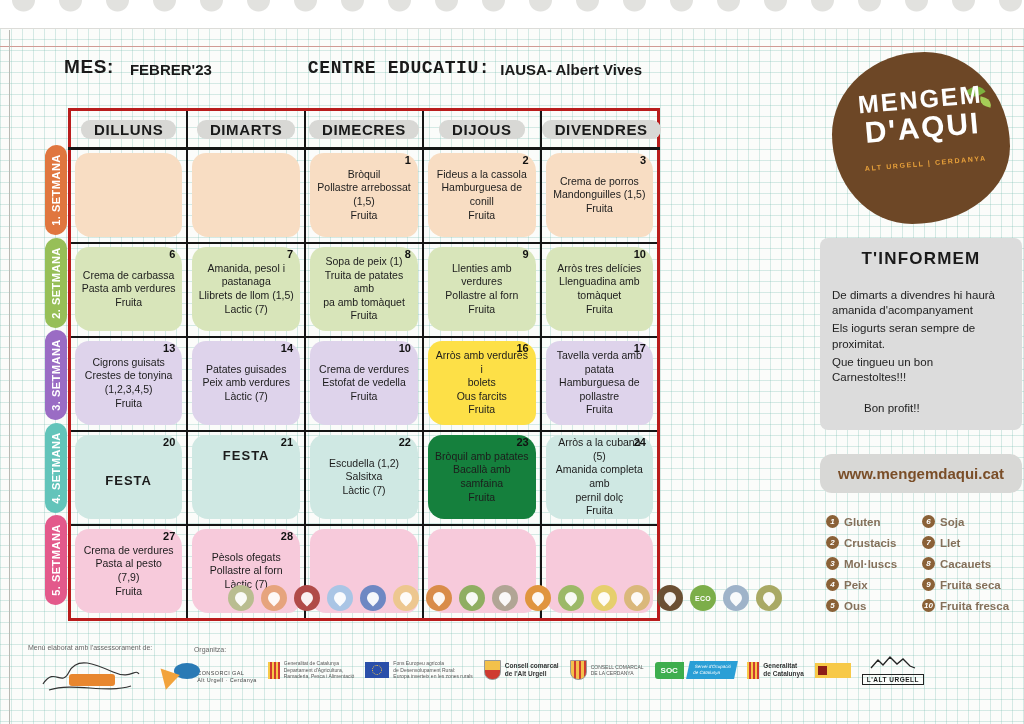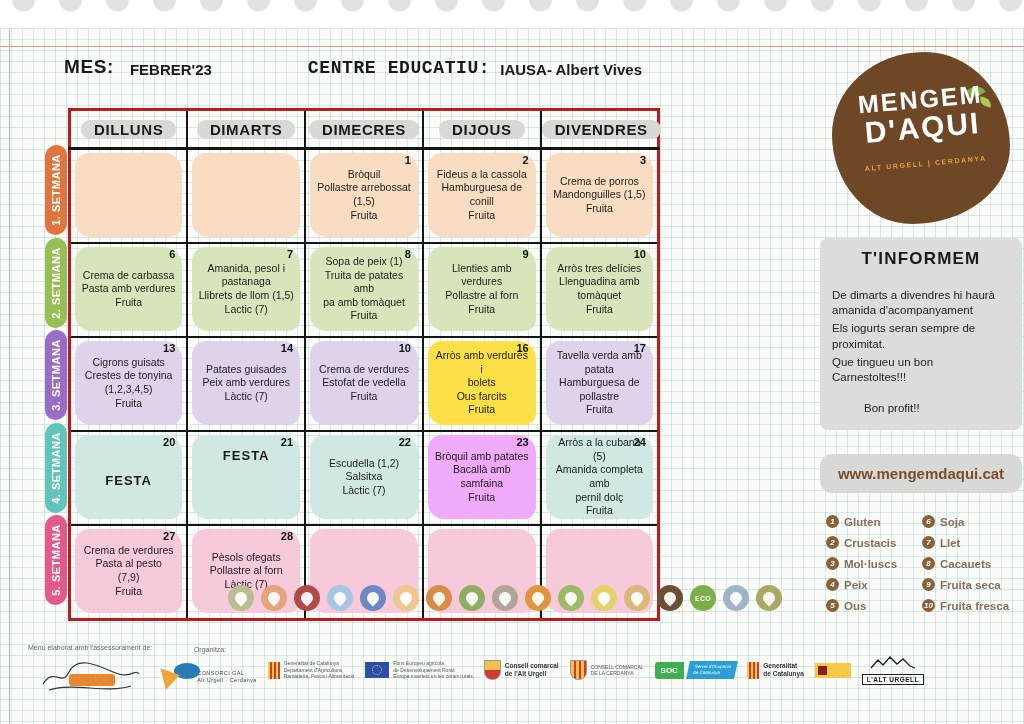--- a/index.html
+++ b/index.html
@@ -309,21 +309,21 @@
               <div class="blob" style="background: rgb(207, 232, 227);">
                 <span class="daynum">22</span>
                 <div class="menu-text">
                   <div>Escudella (1,2)</div>
                   <div>Salsitxa</div>
                   <div>Làctic (7)</div>
                 </div>
               </div>
             </td>
             <td>
-              <div class="blob" style="background: #f0abfc;">
+              <div class="blob" style="background: #15803d;">
                 <span class="daynum">23</span>
                 <div class="menu-text">
                   <div>Bròquil amb patates</div>
                   <div>Bacallà amb samfaina</div>
                   <div>Fruita</div>
                 </div>
               </div>
             </td>
             <td>
               <div class="blob" style="background: rgb(207, 232, 227);">

